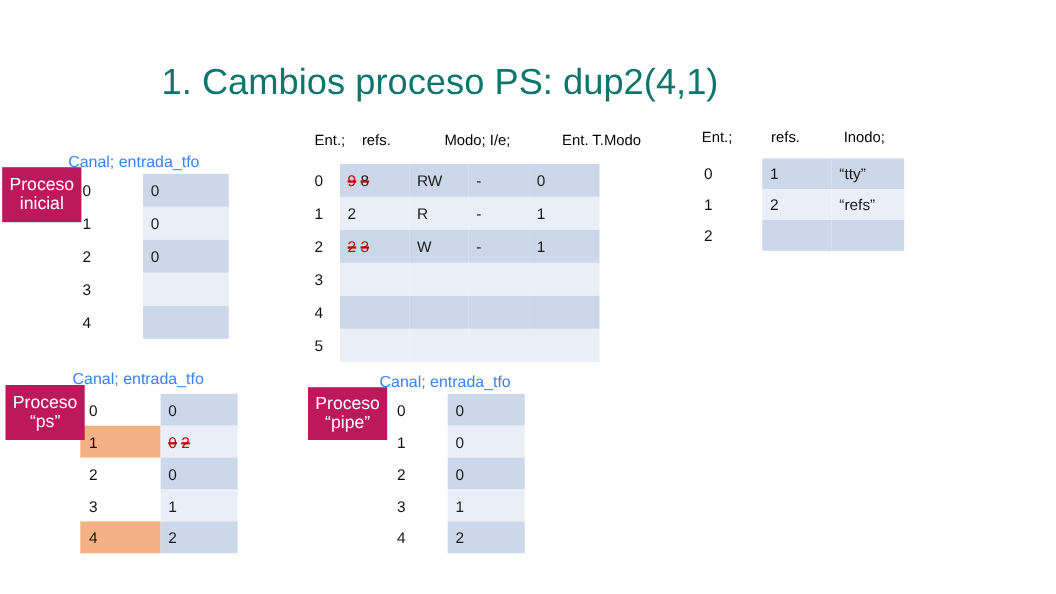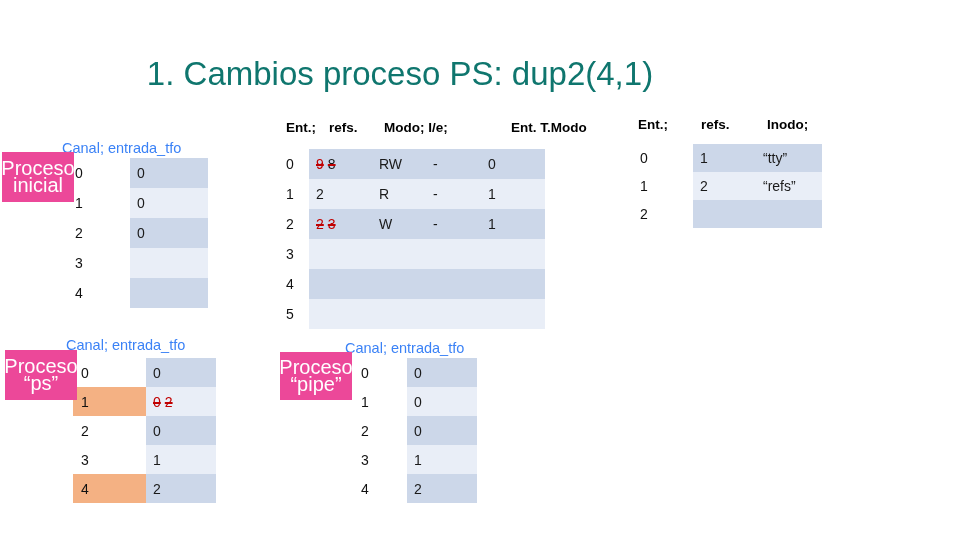--- a/index.html
+++ b/index.html
@@ -37,21 +37,21 @@
   .tbl-caption {
     position: absolute;
     font-size: 14.5px;
     font-weight: 400;
     color: #3b82f6;
     white-space: nowrap;
   }
   .col-headers {
     position: absolute;
     font-size: 13.5px;
-    font-weight: bold;
+    font-weight: normal;
     color: #000000;
     white-space: nowrap;
   }
   .col-headers span {
     position: absolute;
     top: 0;
   }
 
   .grid {
     position: absolute;
@@ -98,23 +98,23 @@
   .struck-red {
     color: #c00000;
     text-decoration: line-through;
     text-decoration-color: #c00000;
     text-decoration-thickness: 1.5px;
   }
 
   
   .proc-badge {
     position: absolute;
-    background: #ec4899;
+    background: #be185d;
     color: #ffffff;
-    font-size: 20px;
+    font-size: 16px;
     line-height: 17px;
     text-align: center;
     display: flex;
     flex-direction: column;
     align-items: center;
     justify-content: center;
     z-index: 5;
   }
 
   
@@ -197,21 +197,21 @@
     <span>Proceso</span>
     <span>inicial</span>
   </div>
 </div>
 
 <div class="tbl-block">
 
   <div class="col-headers" id="t-tfo-headers">
     <span style="left:0px;">Ent.;</span>
     <span style="left:43px;">refs.</span>
-    <span style="left:98px;">Modo; I/e;</span>
+    <span style="left:118px;">Modo; I/e;</span>
     <span style="left:225px;">Ent. T.Modo</span>
   </div>
 
   <div class="grid" id="t-tfo-grid">
 
     <div class="row">
       <div class="cell idx-cell">0</div>
       <div class="cell val-cell shade-a c1">
         <span class="struck">9</span>
         <span class="struck2">8</span>

